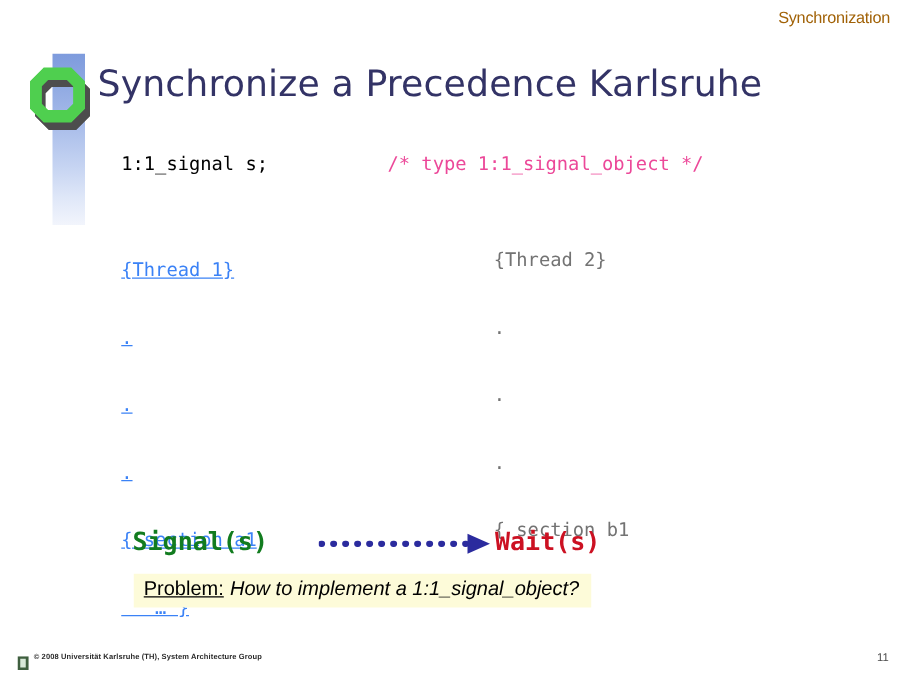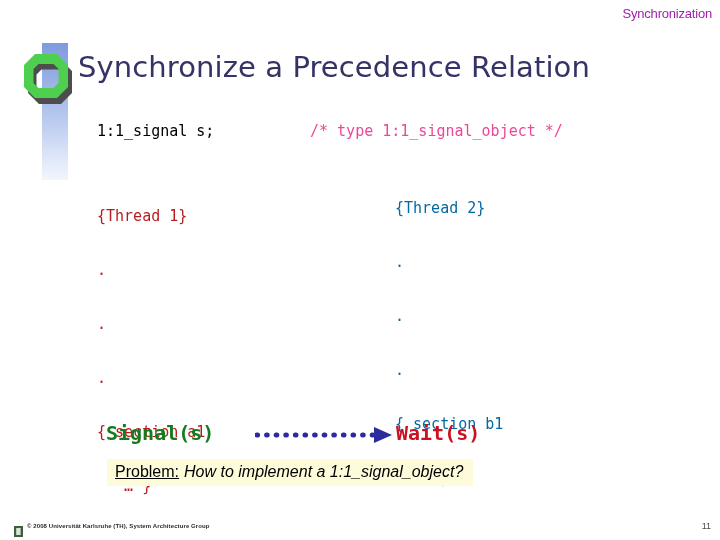--- a/index.html
+++ b/index.html
@@ -16,21 +16,21 @@
     background: #ffffff;
   }
 
   
   #slide-header {
     position: absolute;
     top: 6px;
     right: 8px;
     font-family: "Liberation Sans", sans-serif;
     font-size: 13px;
-    color: #a21caf;
+    color: #a16207;
     letter-spacing: -0.2px;
     white-space: nowrap;
   }
 
   
   #accent-bar {
     position: absolute;
     left: 42px;
     top: 43px;
     width: 26px;
@@ -110,22 +110,22 @@
   #thread-left  { left: 97px;  top: 56px; }
   #thread-right { left: 395px; top: 48px; }
 
   .code-line {
     display: block;
     height: 24px;
     line-height: 24px;
     white-space: pre;
   }
 
-  #thread-left  .code-line { color: #b91c1c; }
-  #thread-right .code-line { color: #0369a1; }
+  #thread-left  .code-line { color: #3b82f6; text-decoration: underline; }
+  #thread-right .code-line { color: #737373; }
 
   
   .call-line {
     font-family: "DejaVu Sans Mono", monospace;
     font-size: 20px;
     font-weight: bold;
     white-space: pre;
     line-height: 1;
   }
   #signal-call {
@@ -213,21 +213,21 @@
     <path d="M17 8 L39 8 L50 19 L50 41 L39 52 L17 52 L6 41 L6 19 Z
              M19.5 17.5 L36.5 17.5 L41.5 22.5 L41.5 37.5 L36.5 42.5 L19.5 42.5 L14.5 37.5 L14.5 22.5 Z" fill="#4d4d4d" fill-rule="evenodd"></path>
 
     <path d="M13 2 L35 2 L46 13 L46 35 L35 46 L13 46 L2 35 L2 13 Z
              M16.5 12 L31.5 12 L36.5 17 L36.5 31 L31.5 36 L16.5 36 L11.5 31 L11.5 17 Z" fill="#4fcf4f" fill-rule="evenodd"></path>
 
     <path d="M16.5 12 L31.5 12 L36.5 17 L36.5 31 L31.5 36 L16.5 36 L11.5 31 L11.5 17 Z" fill="#ffffff" fill-opacity="0.0"></path>
   </svg>
 </div>
 
-<div id="page-title">Synchronize a Precedence Relation</div>
+<div id="page-title">Synchronize a Precedence Karlsruhe</div>
 
 <div id="code-area">
 
   <div id="decl-row">
     <span id="decl-type" class="mono">1:1_signal s;</span>
     <span id="decl-comment" class="mono">/* type 1:1_signal_object */</span>
   </div>
 
   <div id="thread-left" class="thread-col mono">
     <span class="code-line">{Thread 1}</span>

